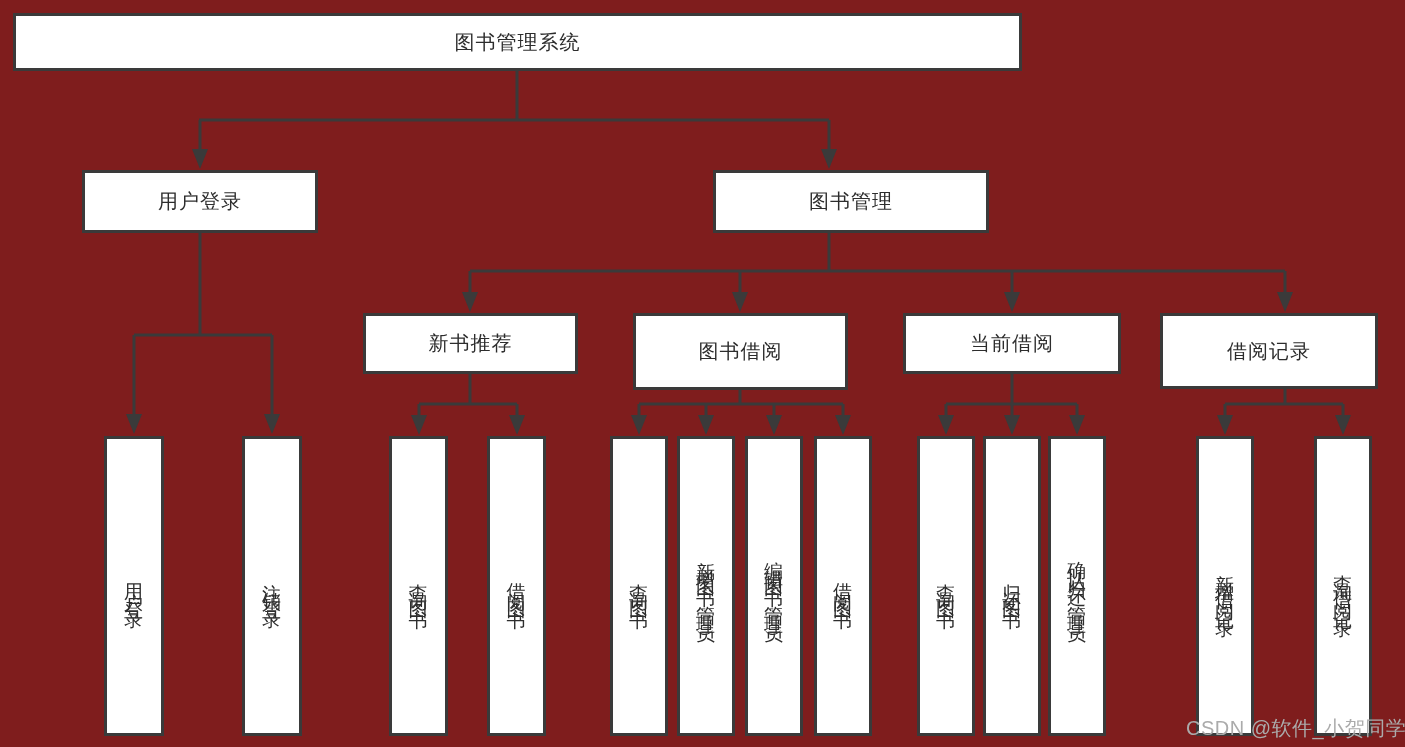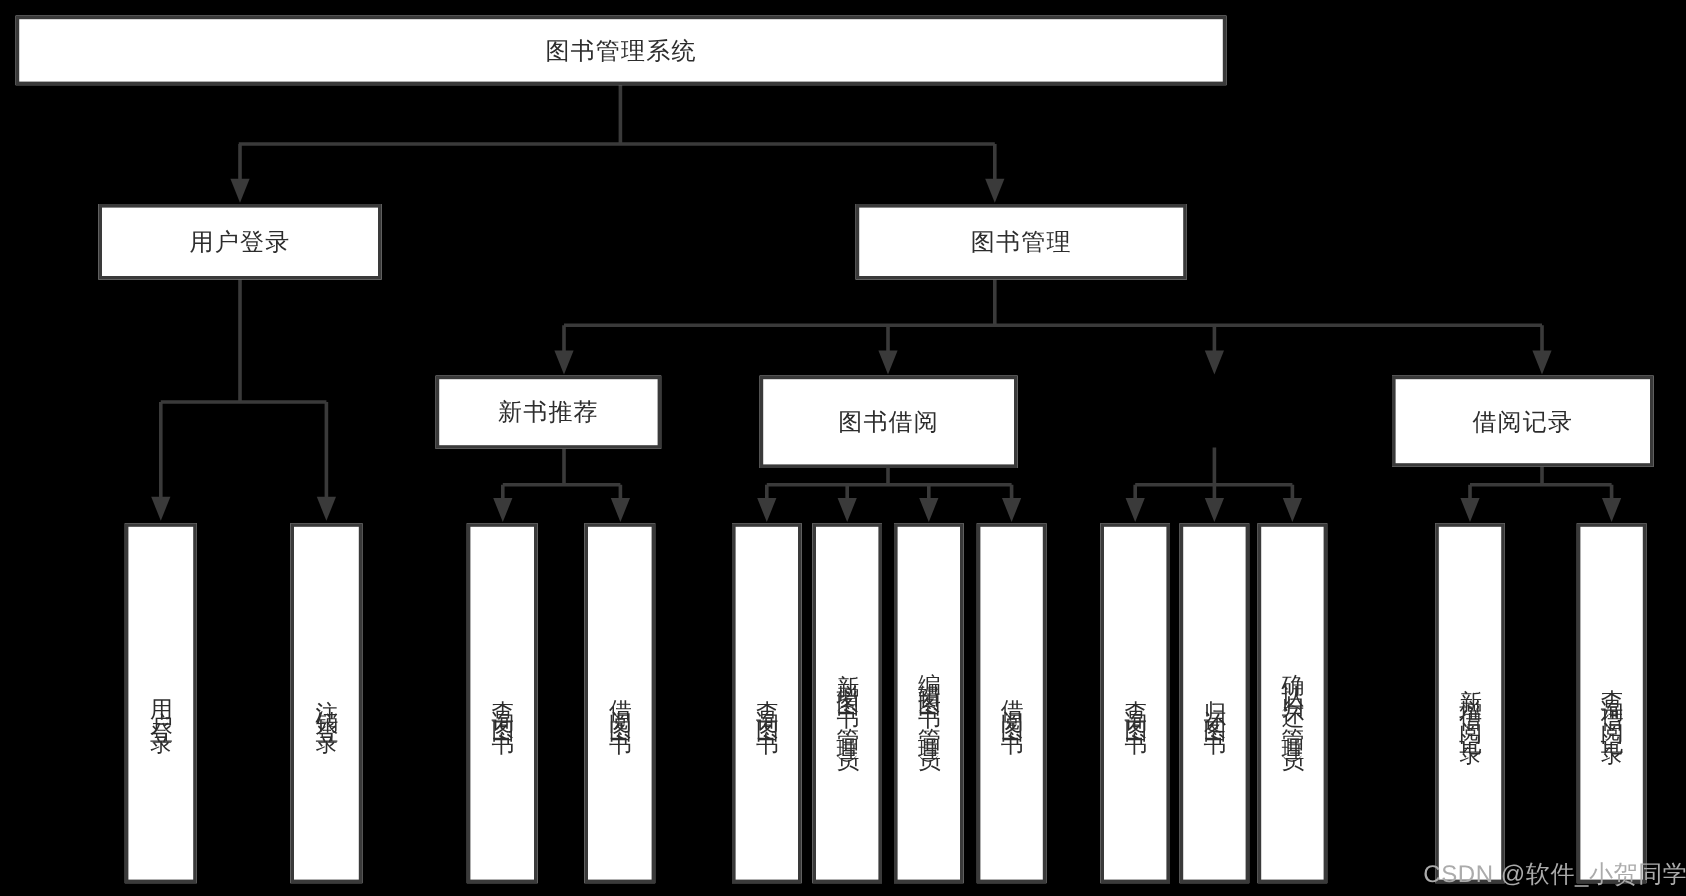--- a/index.html
+++ b/index.html
@@ -7,21 +7,21 @@
     --text: #2d2d2d;
     --watermark: #ababab;
   }
   * { margin: 0; padding: 0; box-sizing: border-box; }
   html, body { background: #ffffff; }
   body { font-family: "Liberation Sans", sans-serif; }
   .canvas {
     position: relative;
     width: 1405px;
     height: 747px;
-    background: #000000;
+    background: #7f1d1d;
     overflow: hidden;
   }
   .wires {
     position: absolute;
     left: 0; top: 0;
     width: 1405px; height: 747px;
   }
   .wire { stroke: var(--line); stroke-width: 3; fill: none; }
   .head { fill: var(--line); stroke: none; }
   .box {
@@ -101,25 +101,28 @@
     <span class="lbl">图书管理系统</span>
   </div>
 
   <div class="box h" style="left:82px; top:170px; width:236px; height:63px">
     <span class="lbl">用户登录</span>
   </div>
   <div class="box h" style="left:713px; top:170px; width:276px; height:63px">
     <span class="lbl">图书管理</span>
   </div>
 
-  <div class="box h" style="left:363px; top:313px; width:188px; height:61px">
+  <div class="box h" style="left:363px; top:313px; width:215px; height:61px">
     <span class="lbl">新书推荐</span>
   </div>
   <div class="box h" style="left:633px; top:313px; width:215px; height:77px">
     <span class="lbl">图书借阅</span>
+  </div>
+  <div class="box h" style="left:903px; top:313px; width:218px; height:61px">
+    <span class="lbl">当前借阅</span>
   </div>
   <div class="box h" style="left:1160px; top:313px; width:218px; height:76px">
     <span class="lbl">借阅记录</span>
   </div>
 
   <div class="box v" style="left:104px; top:436px; width:60px; height:300px">
     <span class="lbl">用户登录</span>
   </div>
   <div class="box v" style="left:242px; top:436px; width:60px; height:300px">
     <span class="lbl">注销登录</span>

